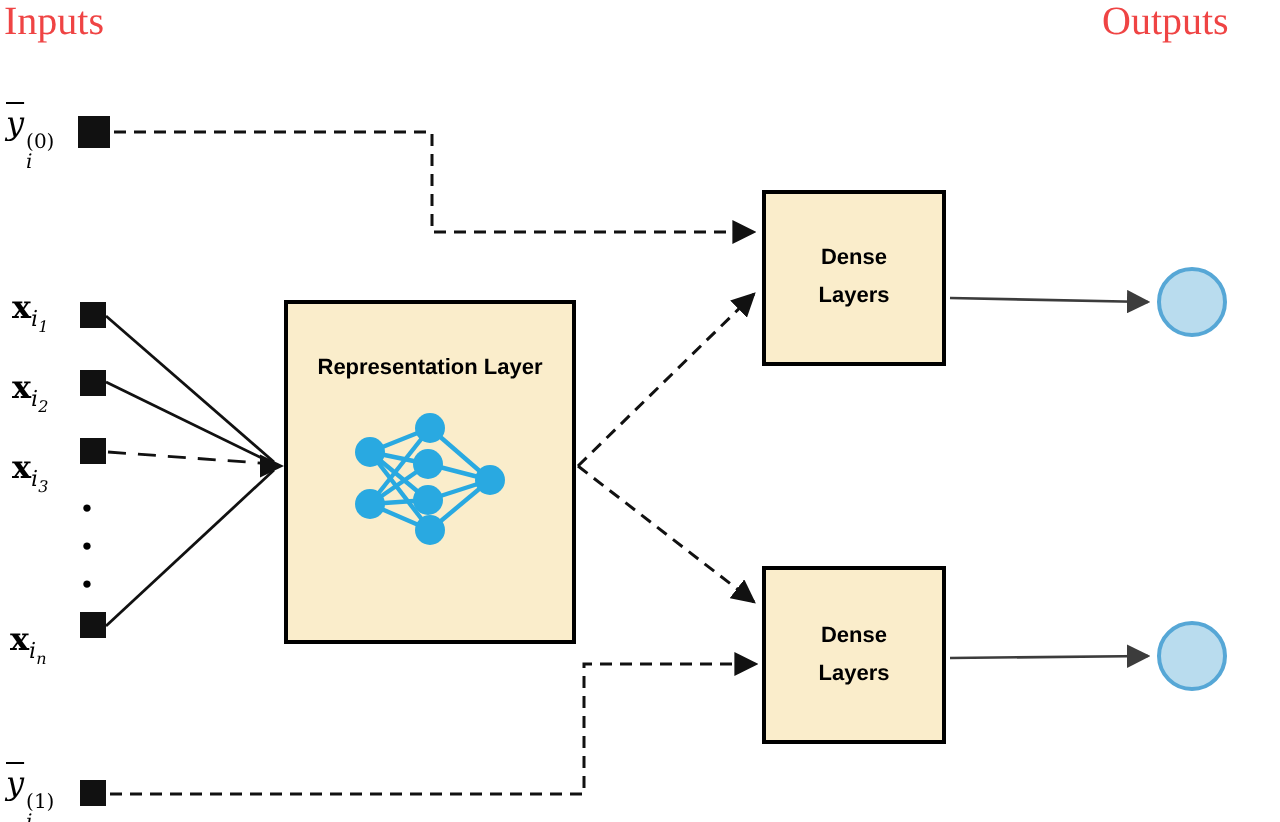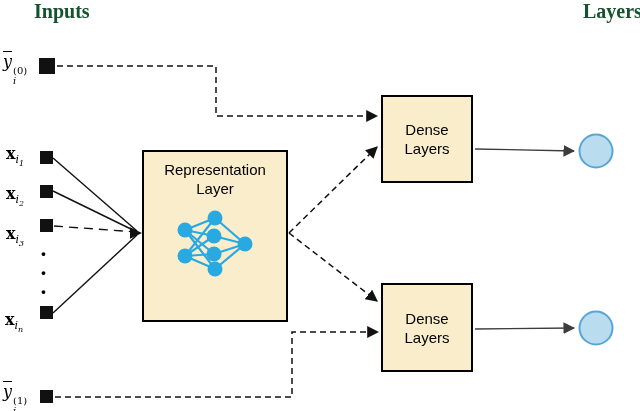--- a/index.html
+++ b/index.html
@@ -4,21 +4,21 @@
 <style>
   html,body{margin:0;padding:0;background:#fff;}
   .canvas{
     position:relative;width:640px;height:411px;background:#ffffff;
     font-family:"Liberation Serif", serif;overflow:hidden;
   }
   .layer{position:absolute;left:0;top:0;width:640px;height:411px;}
   
   .section-title{
     position:absolute;font-family:"Liberation Serif", serif;
-    font-weight:bold;font-size:20px;color:#14532d;margin-left:32px;
+    font-weight:normal;font-size:20px;color:#ef4444;
   }
   .title-inputs{left:2px;top:0px;}
   .title-outputs{left:551px;top:0px;}
   
   .mathlab{
     position:absolute;font-family:"DejaVu Serif", serif;font-style:italic;
     font-size:16px;color:#000;white-space:nowrap;
   }
   .ovl{text-decoration:overline;}
   .stack{
@@ -42,24 +42,24 @@
   }
   
   .block{
     position:absolute;box-sizing:border-box;
     background:var(--box_fill);border:2.5px solid var(--box_border);
   }
   .block-representation{left:142px;top:150px;width:146px;height:172px;}
   .block-dense-top{left:381px;top:95px;width:92px;height:88px;display:flex;align-items:center;justify-content:center;}
   .block-dense-bottom{left:381px;top:283px;width:92px;height:89px;display:flex;align-items:center;justify-content:center;}
   .block-label{
-    font-family:"Liberation Sans", sans-serif;font-weight:normal;font-size:15px;
+    font-family:"Liberation Sans", sans-serif;font-weight:bold;font-size:11px;
     line-height:19px;color:#000;text-align:center;
   }
-  .rep-label{display:block;padding:8px 14px 0;}
+  .rep-label{display:block;padding:23px 14px 0;}
   .dense-label{display:block;width:58px;margin:0 auto;}
   .nn-icon{display:block;margin:12px auto 0;}
   
   .sq{fill:var(--line_black);}
   .cline{stroke:var(--line_black);stroke-width:1.4;fill:none;}
   .dline{stroke:var(--line_black);stroke-width:1.5;fill:none;stroke-dasharray:6 4;}
   .dline-long{stroke:var(--line_black);stroke-width:1.4;fill:none;stroke-dasharray:9 6;}
   .oline{stroke:var(--output_arrow);stroke-width:1.3;fill:none;}
   .out-circle{fill:var(--output_fill);stroke:var(--output_border);stroke-width:2;}
   .arrhead{fill:var(--line_black);}
@@ -104,21 +104,21 @@
     <line class="dline" x1="289" y1="233" x2="377" y2="301" marker-end="url(#m-arrow)"></line>
 
     <line class="oline" x1="475" y1="149" x2="574" y2="151" marker-end="url(#m-arrow-gray)"></line>
     <line class="oline" x1="475" y1="329" x2="574" y2="328" marker-end="url(#m-arrow-gray)"></line>
 
     <circle class="out-circle" cx="596" cy="151" r="16.5"></circle>
     <circle class="out-circle" cx="596" cy="328" r="16.5"></circle>
   </svg>
 
   <div class="section-title title-inputs">Inputs</div>
-  <div class="section-title title-outputs">Layers</div>
+  <div class="section-title title-outputs">Outputs</div>
 
   <div class="mathlab lab-y0">
     <span class="ovl">y</span><span class="stack">
         <span class="st-sup">(0)</span>
         <span class="st-sub">i</span>
       </span>
   </div>
   <div class="mathlab lab-x1">
     <span class="xb">x</span><span class="sub1"><span>i</span><span class="sub2">1</span></span>
   </div>

